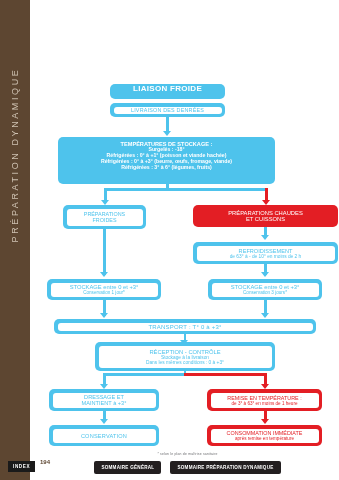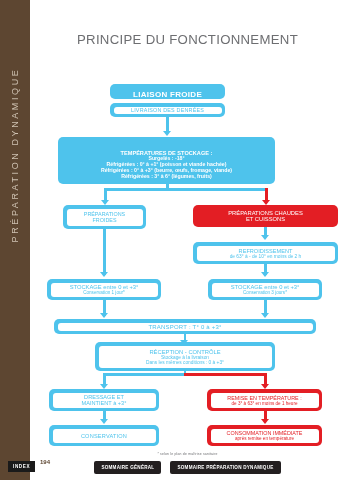--- a/index.html
+++ b/index.html
@@ -40,21 +40,21 @@
     text-align:center;color:#6d6e71;
     font-size:13.2px;letter-spacing:.3px;line-height:16px;font-weight:400;
   }
   .title div{white-space:nowrap;}
 
   
   .chart{position:absolute;left:30px;top:0;width:309px;height:452px;}
 
   .node{
     position:absolute;box-sizing:border-box;
-    display:flex;flex-direction:column;align-items:center;justify-content:flex-end;
+    display:flex;flex-direction:column;align-items:center;justify-content:flex-start;
     text-align:center;border-radius:5px;
   }
   .node .l1{font-weight:700;line-height:1.15;}
 
   
   .blue{background:#4ec3ec;color:#ffffff;}
 
   
   .frame{
     position:absolute;box-sizing:border-box;border-radius:5px;
@@ -103,21 +103,20 @@
 <div class="page">
 
   <div class="sidebar">
     <div class="sidebar-label">PRÉPARATION DYNAMIQUE</div>
     <div class="index-tab">INDEX</div>
   </div>
 
   <div class="page-num">194</div>
 
   <div class="title">
-    <div>PRINCIPE DU FONCTIONNEMENT</div>
   </div>
 
   <div class="chart">
 
     <div class="node blue" style="left:80px;top:84px;width:115px;height:15px;">
       <div class="l1" style="font-size:8px;letter-spacing:.3px;">LIAISON FROIDE</div>
     </div>
 
     <div class="frame" style="left:80px;top:103px;width:115px;height:14px;">
       <div class="plate c-blue">

